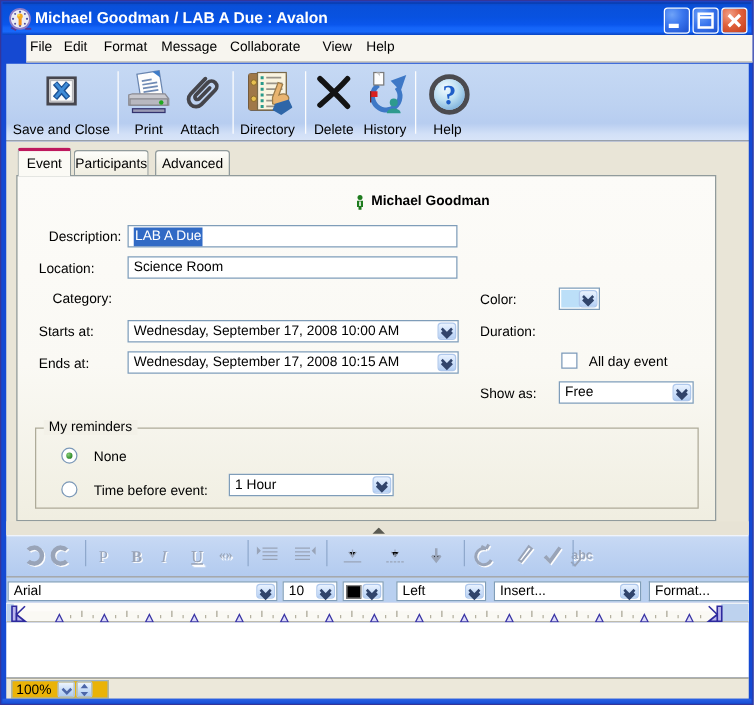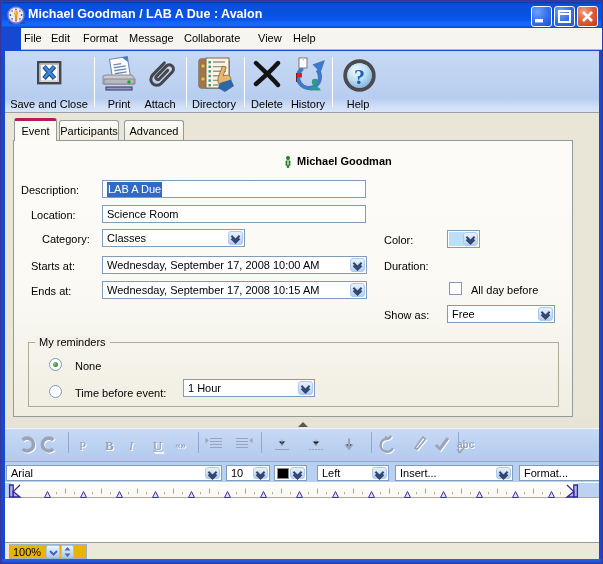--- a/index.html
+++ b/index.html
@@ -186,39 +186,31 @@
     <div class="tab" style="left:119px;top:7px;width:60px;height:21px;padding-top:4px;">Advanced</div>
     <div id="panel">
       <svg class="abs" style="left:269px;top:14px" width="10" height="13">
           <circle cx="5" cy="3" r="2" fill="#1E7B1E"></circle>
           <rect x="2.6" y="5.6" width="4.8" height="5" fill="#1E7B1E"></rect>
           <rect x="3.8" y="10.4" width="2.4" height="2.4" fill="#1E7B1E"></rect>
           <rect x="4.3" y="6.2" width="1.4" height="3.6" fill="#E8F2E8"></rect>
         </svg>
       <div class="lbl" style="left:283px;top:14px;font-weight:bold">Michael Goodman</div>
 
-      <div class="lbl" style="left:7px;top:43px">Description:</div>
+      <div class="lbl" style="left:25px;top:43px">Description:</div>
       <div class="input" style="left:88px;top:39px;width:264px">
           <span><i style="font-style:normal;background:#316AC5;color:#fff;padding:1px 1px 2px 1px;">LAB A Due</i></span>
         </div>
 
       <div class="lbl" style="left:17px;top:68px">Location:</div>
       <div class="input" style="left:88px;top:64px;width:264px">
           <span>Science Room</span>
         </div>
 
       <div class="lbl" style="left:28px;top:92px">Category:</div>
-      <div class="combo" style="left:88px;top:88px;width:143px">
-          <span class="ct">Classes</span>
-          <span class="cb">
-            <svg width="13" height="11">
-              <path d="M2.4 1.8 L6.5 5.9 L10.6 1.8 M2.4 4.6 L6.5 8.7 L10.6 4.6" stroke="#31446B" stroke-width="2" fill="none"></path>
-            </svg>
-          </span>
-        </div>
       <div class="lbl" style="left:370px;top:93px">Color:</div>
       <div class="combo" style="left:433px;top:89px;width:33px">
           <span style="position:absolute;left:1px;top:1px;width:15px;height:14px;background:#BCDFF8"></span>
           <span class="cb">
             <svg width="13" height="11">
               <path d="M2.4 1.8 L6.5 5.9 L10.6 1.8 M2.4 4.6 L6.5 8.7 L10.6 4.6" stroke="#31446B" stroke-width="2" fill="none"></path>
             </svg>
           </span>
         </div>
 
@@ -236,21 +228,21 @@
       <div class="lbl" style="left:17px;top:144px">Ends at:</div>
       <div class="combo" style="left:88px;top:140px;width:265px">
           <span class="ct">Wednesday, September 17, 2008 10:15 AM</span>
           <span class="cb">
             <svg width="13" height="11">
               <path d="M2.4 1.8 L6.5 5.9 L10.6 1.8 M2.4 4.6 L6.5 8.7 L10.6 4.6" stroke="#31446B" stroke-width="2" fill="none"></path>
             </svg>
           </span>
         </div>
       <div class="chk" style="left:435px;top:141px"></div>
-      <div class="lbl" style="left:457px;top:143px">All day before</div>
+      <div class="lbl" style="left:457px;top:143px">All day event</div>
 
       <div class="lbl" style="left:370px;top:168px">Show as:</div>
       <div class="combo" style="left:433px;top:164px;width:108px">
           <span class="ct">Free</span>
           <span class="cb">
             <svg width="13" height="11">
               <path d="M2.4 1.8 L6.5 5.9 L10.6 1.8 M2.4 4.6 L6.5 8.7 L10.6 4.6" stroke="#31446B" stroke-width="2" fill="none"></path>
             </svg>
           </span>
         </div>

